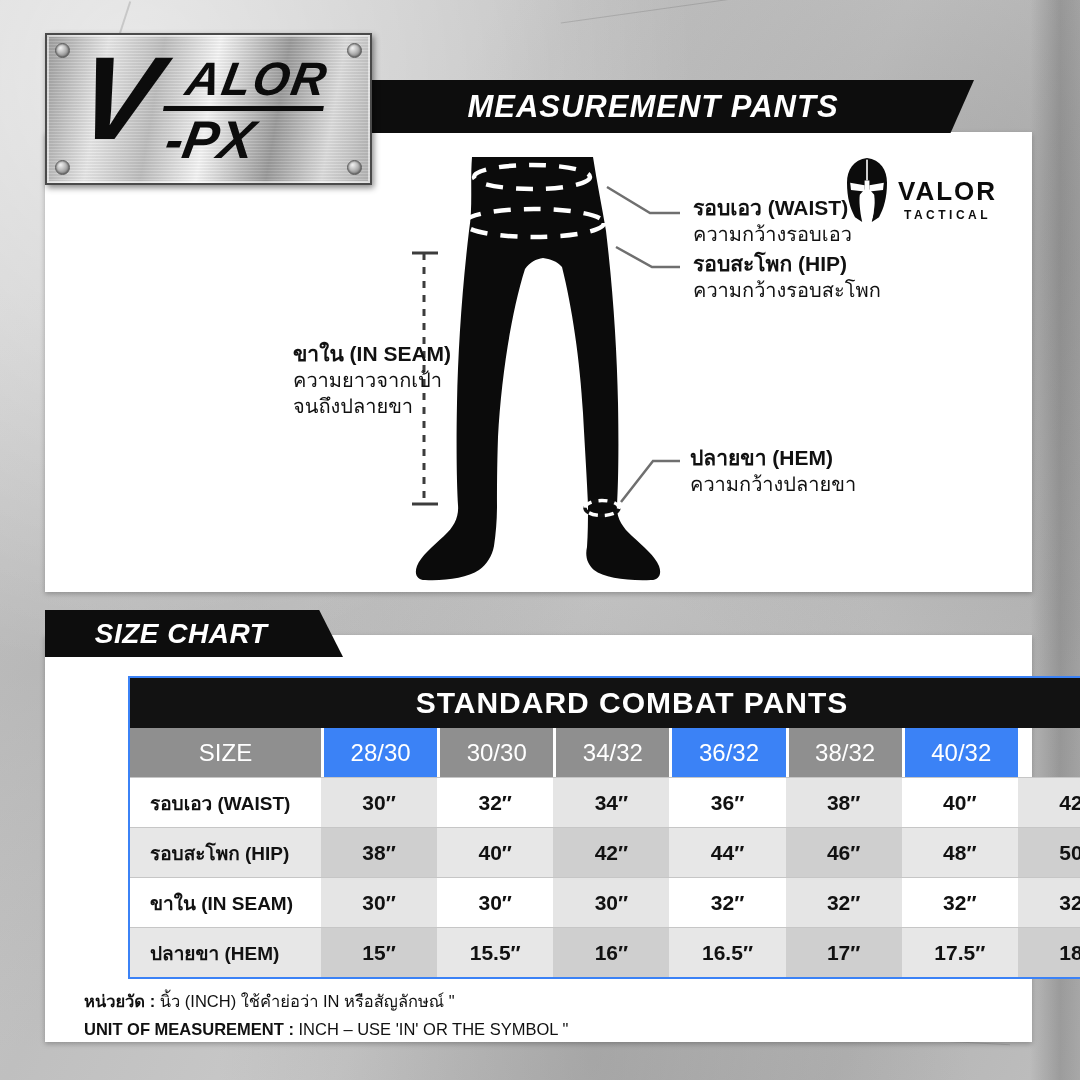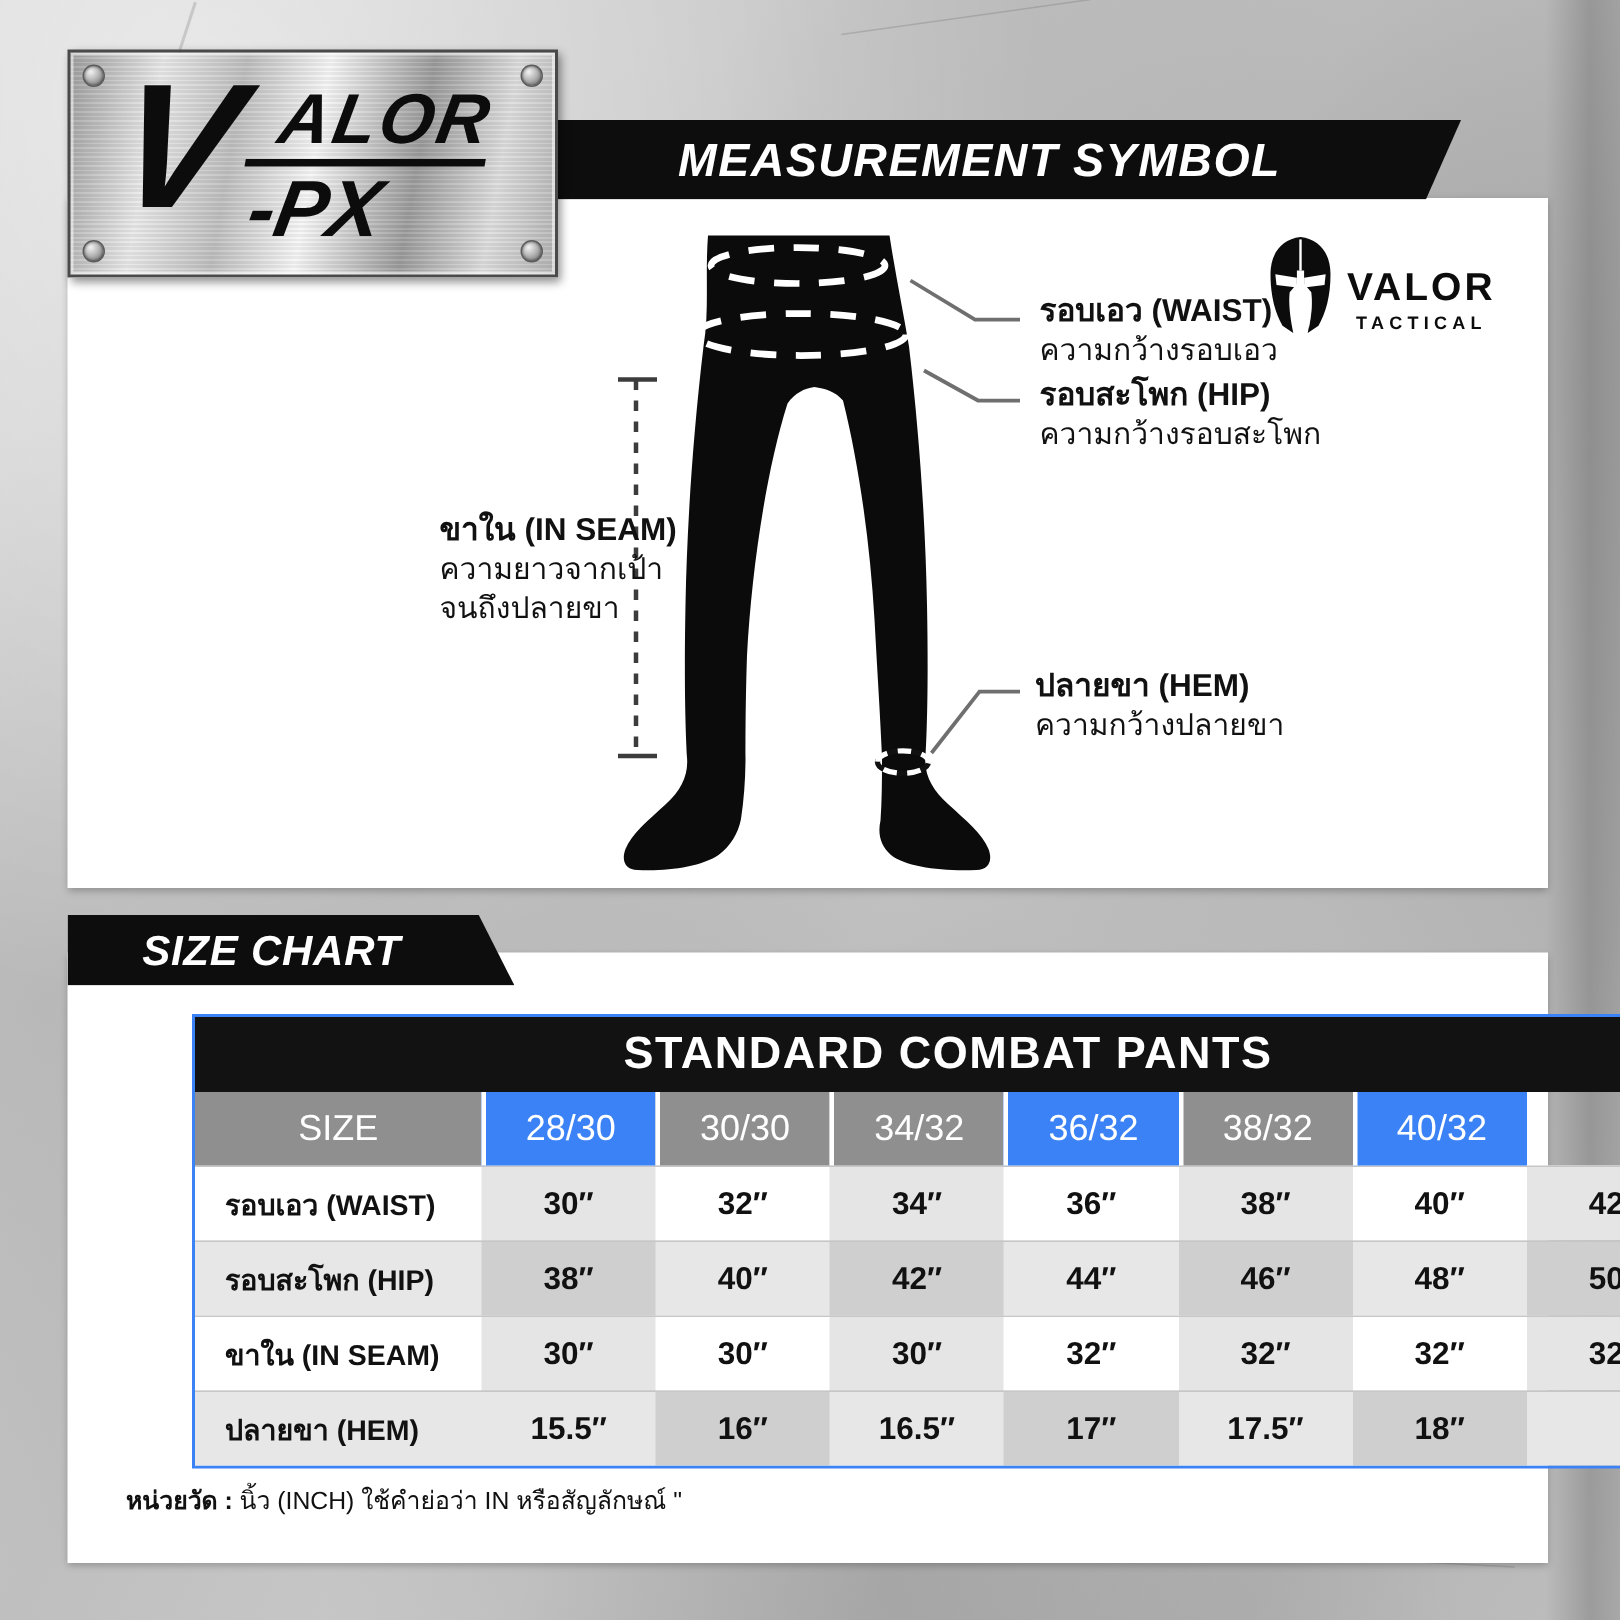--- a/index.html
+++ b/index.html
@@ -116,21 +116,21 @@
     <div class="plate-v">V</div>
     <div class="plate-right">
       <div class="plate-alor">ALOR</div>
       <div class="plate-rule"></div>
       <div class="plate-px">-PX</div>
     </div>
   </div>
 </div>
 
 <div class="mg-bar">
-  <span class="mg-title">MEASUREMENT SYMBOL</span>
+  <span class="mg-title">MEASUREMENT PANTS</span>
 </div>
 
 <div class="panel1">
 
   <svg class="figure-svg" width="300" height="430" viewBox="0 0 300 430">
 
     <path fill="#0b0b0b" d="
       M72,2 L193,2
       C197,28 202,52 206,76
       C213,135 217,195 218,248
@@ -248,25 +248,27 @@
           <div class="vc col-tint">30″</div>
           <div class="vc">30″</div>
           <div class="vc col-tint">30″</div>
           <div class="vc">32″</div>
           <div class="vc col-tint">32″</div>
           <div class="vc">32″</div>
           <div class="vc col-tint">32″</div>
         </div>
         <div class="tbl-row row-odd">
           <div class="lc">ปลายขา (HEM)</div>
+          <div class="vc col-tint">15″</div>
           <div class="vc">15.5″</div>
           <div class="vc col-tint">16″</div>
           <div class="vc">16.5″</div>
           <div class="vc col-tint">17″</div>
           <div class="vc">17.5″</div>
           <div class="vc col-tint">18″</div>
         </div>
       </div>
   </div>
   <div class="notes">
     <div class="note-line"><b>หน่วยวัด :</b><span> นิ้ว (INCH) ใช้คำย่อว่า IN หรือสัญลักษณ์ "</span></div>
+    <div class="note-line"><b>UNIT OF MEASUREMENT :</b><span> INCH – USE 'IN' OR THE SYMBOL "</span></div>
   </div>
 </div>
 
 </body></html>

